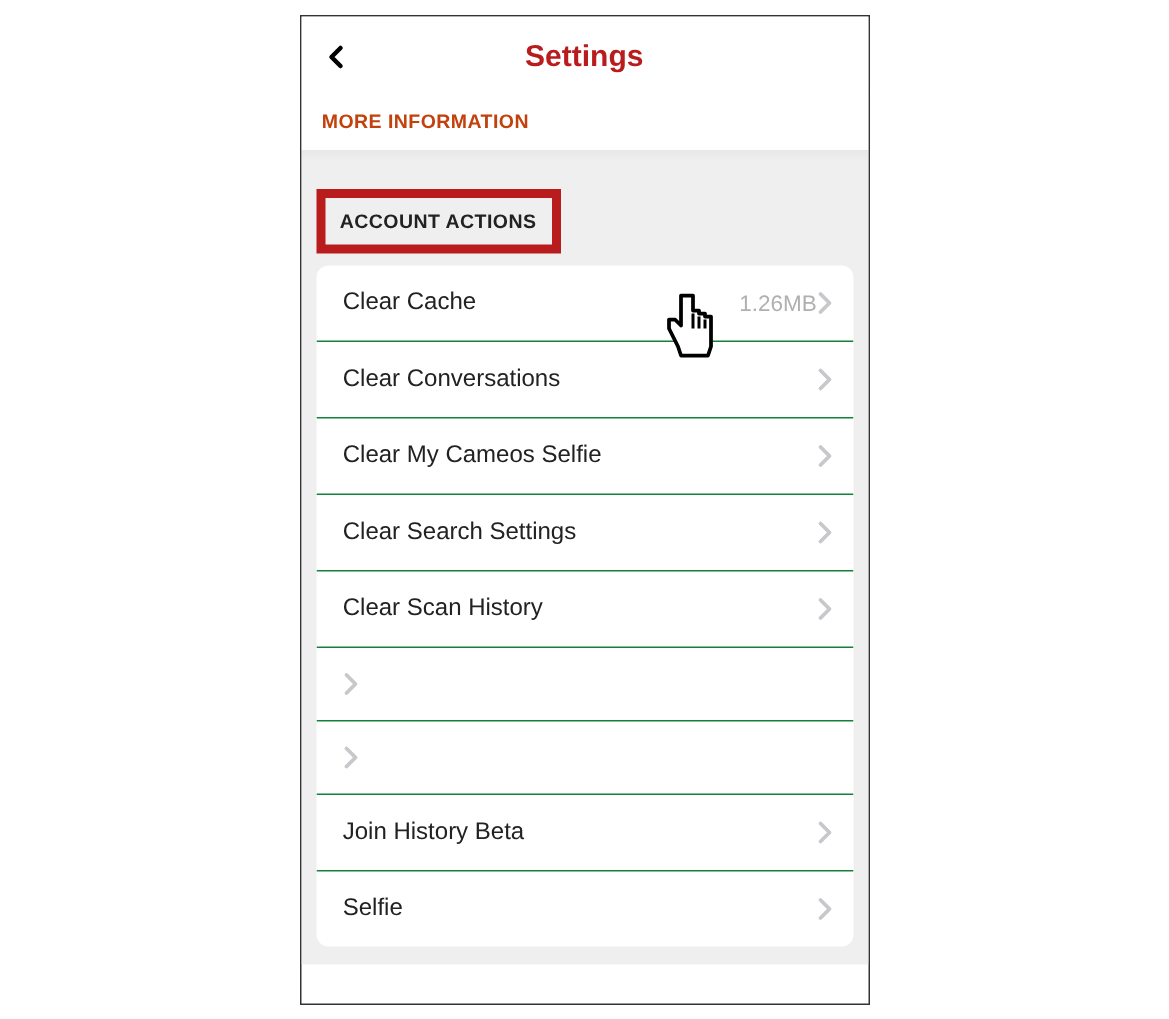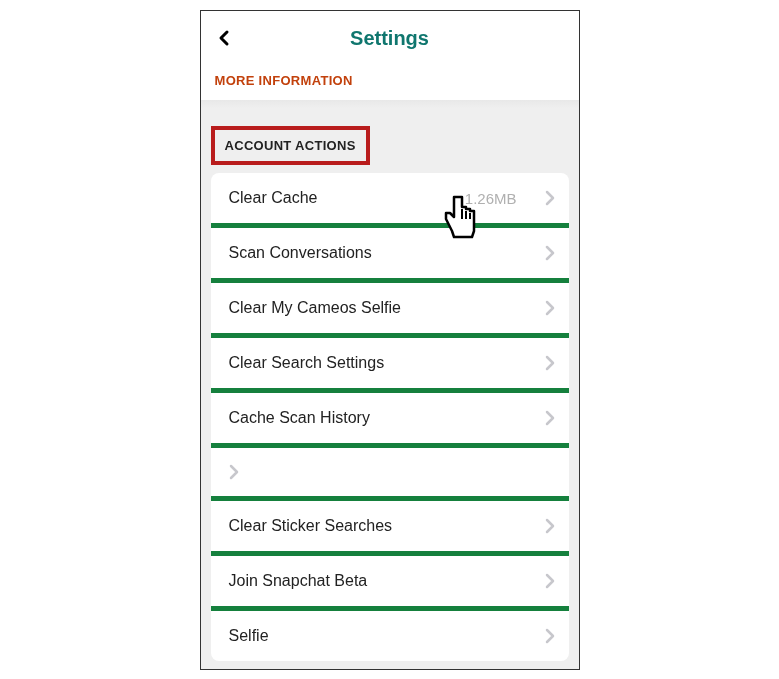--- a/index.html
+++ b/index.html
@@ -41,21 +41,21 @@
     .back-button svg {
       width: 18px;
       height: 18px;
     }
     .page-title {
       position: absolute;
       left: 50%;
       transform: translateX(-50%);
       font-size: 20px;
       font-weight: 700;
-      color: #0f766e;
+      color: #b91c1c;
       text-align: right;
     }
     .more-info {
       padding: 12px 14px;
       font-size: 13px;
       font-weight: 700;
       color: #c2410c;
       letter-spacing: 0.3px;
       background: #ffffff;
     }
@@ -71,50 +71,50 @@
       font-size: 13px;
       font-weight: 700;
       color: #222;
       letter-spacing: 0.3px;
       margin-left: 4px;
       margin-bottom: 14px;
       display: inline-block;
       padding: 4px 6px;
     }
     .section-header.highlighted {
-      border: 4px solid #b91c1c;
+      border: 6px solid #b91c1c;
       padding: 8px 10px;
       margin-left: 0;
       margin-bottom: 8px;
     }
     .list-card {
       background: #ffffff;
       border-radius: 8px;
       overflow: hidden;
     }
     .list-item {
       display: flex;
       align-items: center;
       justify-content: space-between;
       padding: 16px 14px 16px 18px;
-      border-bottom: 5px solid #15803d;
+      border-bottom: 1px solid #15803d;
       cursor: pointer;
     }
     .list-item:last-child {
       border-bottom: none;
     }
     .list-item-label {
       font-size: 16px;
       color: #222;
       font-weight: 400;
     }
     .list-item-right {
       display: flex;
       align-items: center;
-      gap: 28px;
+      gap: 0;
     }
     .list-item-value {
       font-size: 15px;
       color: #b0b0b0;
     }
     .chevron-right {
       color: #c7c7cc;
       display: flex;
       align-items: center;
     }
@@ -163,21 +163,21 @@
           <span class="list-item-value">1.26MB</span>
           <span class="chevron-right">
             <svg viewBox="0 0 10 16">
                 <path d="M2 2 L8 8 L2 14" stroke="#c7c7cc" stroke-width="2.5" fill="none" stroke-linecap="round" stroke-linejoin="round"></path>
               </svg>
           </span>
         </div>
       </div>
 
       <div class="list-item">
-        <span class="list-item-label">Scan Conversations</span>
+        <span class="list-item-label">Clear Conversations</span>
         <div class="list-item-right">
           <span class="chevron-right">
             <svg viewBox="0 0 10 16">
                 <path d="M2 2 L8 8 L2 14" stroke="#c7c7cc" stroke-width="2.5" fill="none" stroke-linecap="round" stroke-linejoin="round"></path>
               </svg>
           </span>
         </div>
       </div>
 
       <div class="list-item">
@@ -196,53 +196,52 @@
         <div class="list-item-right">
           <span class="chevron-right">
             <svg viewBox="0 0 10 16">
                 <path d="M2 2 L8 8 L2 14" stroke="#c7c7cc" stroke-width="2.5" fill="none" stroke-linecap="round" stroke-linejoin="round"></path>
               </svg>
           </span>
         </div>
       </div>
 
       <div class="list-item">
-        <span class="list-item-label">Cache Scan History</span>
-        <div class="list-item-right">
-          <span class="chevron-right">
-            <svg viewBox="0 0 10 16">
-                <path d="M2 2 L8 8 L2 14" stroke="#c7c7cc" stroke-width="2.5" fill="none" stroke-linecap="round" stroke-linejoin="round"></path>
-              </svg>
-          </span>
-        </div>
-      </div>
-
-      <div class="list-item">
-        <div class="list-item-right">
-          <span class="chevron-right">
-            <svg viewBox="0 0 10 16">
-                <path d="M2 2 L8 8 L2 14" stroke="#c7c7cc" stroke-width="2.5" fill="none" stroke-linecap="round" stroke-linejoin="round"></path>
-              </svg>
-          </span>
-        </div>
-      </div>
-
-      <div class="list-item">
-        <span class="list-item-label">Clear Sticker Searches</span>
-        <div class="list-item-right">
-          <span class="chevron-right">
-            <svg viewBox="0 0 10 16">
-                <path d="M2 2 L8 8 L2 14" stroke="#c7c7cc" stroke-width="2.5" fill="none" stroke-linecap="round" stroke-linejoin="round"></path>
-              </svg>
-          </span>
-        </div>
-      </div>
-
-      <div class="list-item">
-        <span class="list-item-label">Join Snapchat Beta</span>
+        <span class="list-item-label">Clear Scan History</span>
+        <div class="list-item-right">
+          <span class="chevron-right">
+            <svg viewBox="0 0 10 16">
+                <path d="M2 2 L8 8 L2 14" stroke="#c7c7cc" stroke-width="2.5" fill="none" stroke-linecap="round" stroke-linejoin="round"></path>
+              </svg>
+          </span>
+        </div>
+      </div>
+
+      <div class="list-item">
+        <div class="list-item-right">
+          <span class="chevron-right">
+            <svg viewBox="0 0 10 16">
+                <path d="M2 2 L8 8 L2 14" stroke="#c7c7cc" stroke-width="2.5" fill="none" stroke-linecap="round" stroke-linejoin="round"></path>
+              </svg>
+          </span>
+        </div>
+      </div>
+
+      <div class="list-item">
+        <div class="list-item-right">
+          <span class="chevron-right">
+            <svg viewBox="0 0 10 16">
+                <path d="M2 2 L8 8 L2 14" stroke="#c7c7cc" stroke-width="2.5" fill="none" stroke-linecap="round" stroke-linejoin="round"></path>
+              </svg>
+          </span>
+        </div>
+      </div>
+
+      <div class="list-item">
+        <span class="list-item-label">Join History Beta</span>
         <div class="list-item-right">
           <span class="chevron-right">
             <svg viewBox="0 0 10 16">
                 <path d="M2 2 L8 8 L2 14" stroke="#c7c7cc" stroke-width="2.5" fill="none" stroke-linecap="round" stroke-linejoin="round"></path>
               </svg>
           </span>
         </div>
       </div>
 
 

